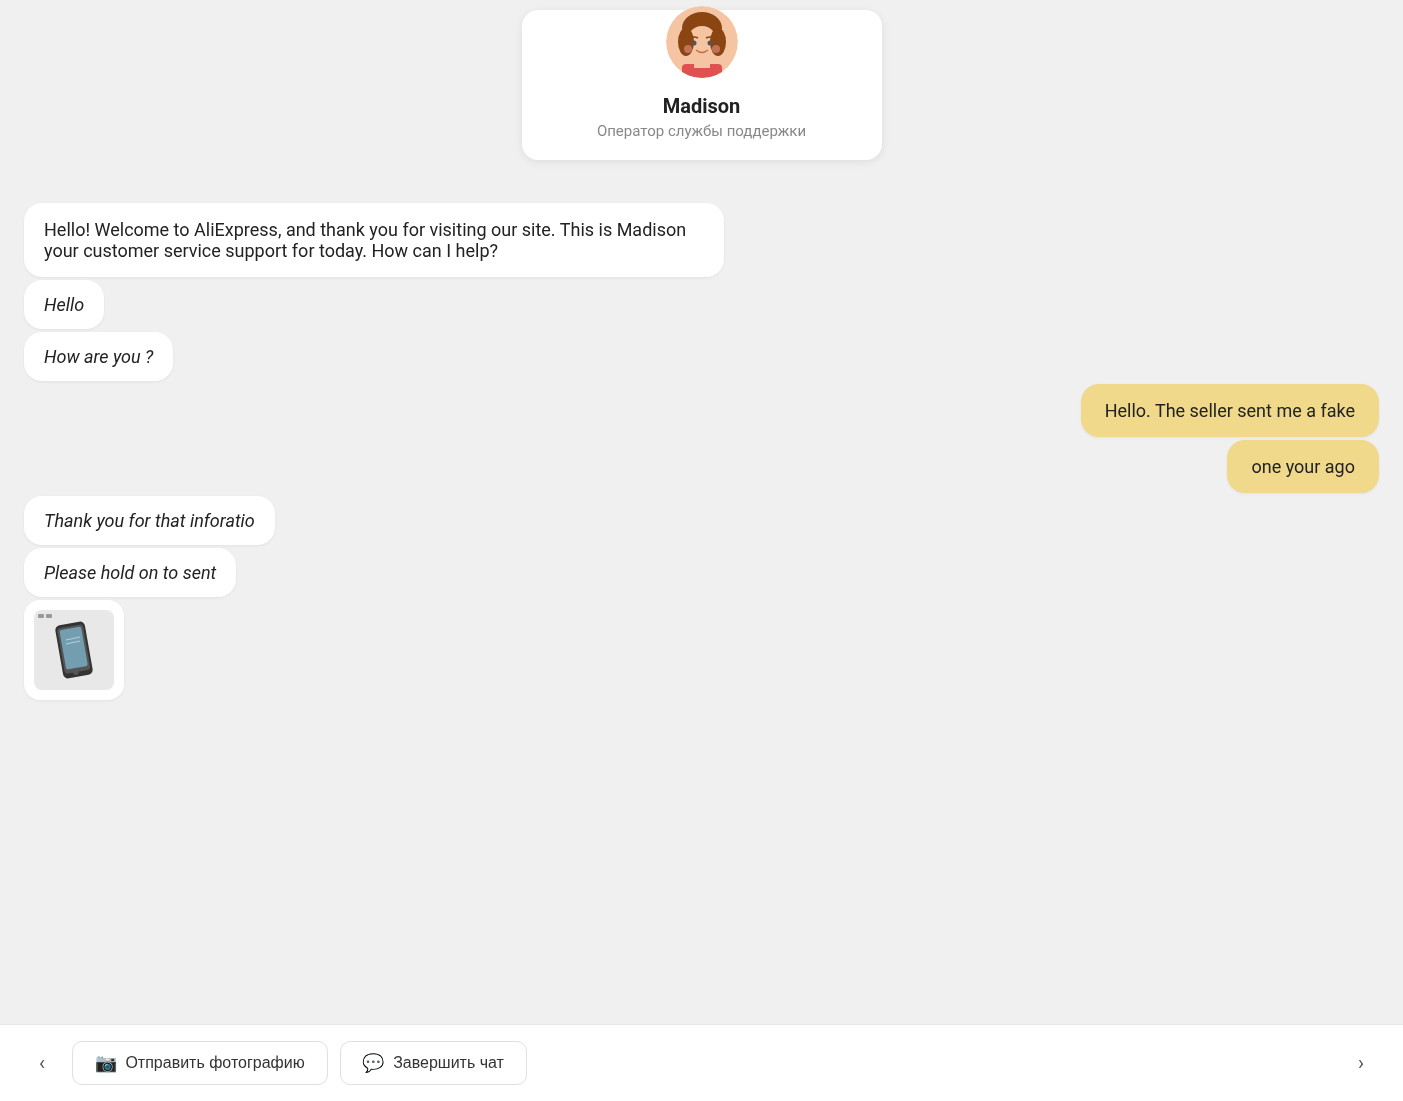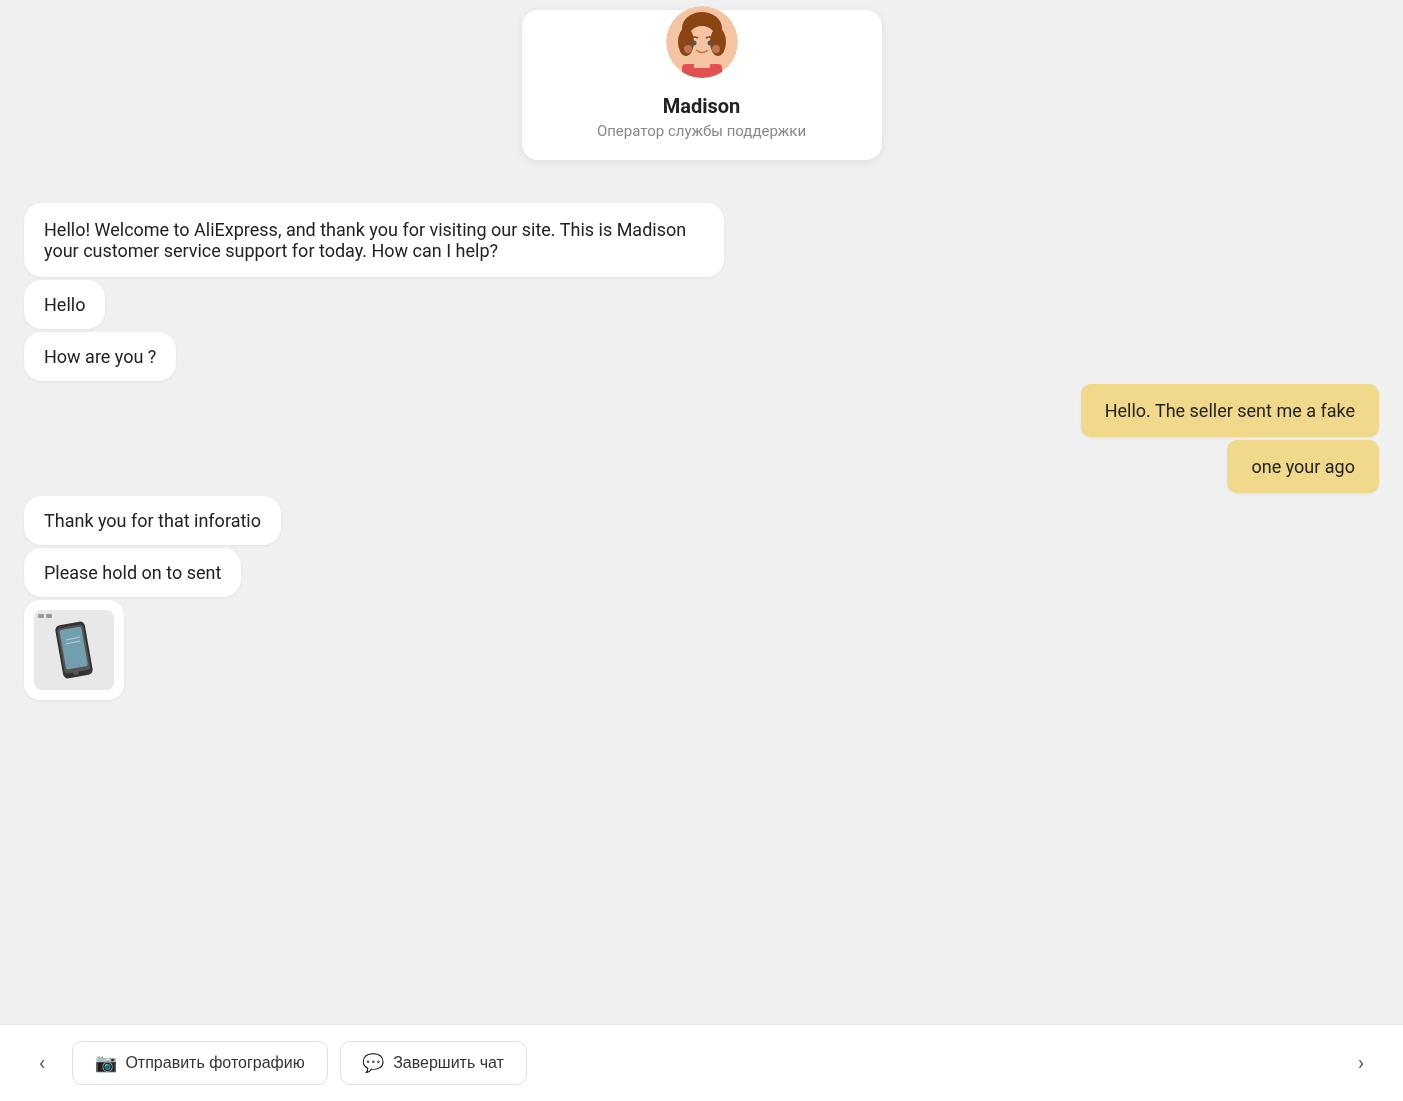--- a/index.html
+++ b/index.html
@@ -68,38 +68,39 @@
       padding: 16px 20px;
       max-width: 700px;
       font-size: 18px;
       color: #222;
       align-self: flex-start;
       box-shadow: 0 1px 3px rgba(0,0,0,0.06);
     }
 
     .bubble-right {
       background: #f0d98a;
-      border-radius: 10px;
+      border-radius: 18px;
       padding: 16px 24px;
       max-width: 700px;
       font-size: 18px;
       color: #222;
       align-self: flex-end;
       box-shadow: 0 1px 3px rgba(0,0,0,0.06);
     }
 
     .bubble-small {
       background: white;
       border-radius: 18px;
       padding: 14px 20px;
       width: fit-content;
       font-size: 18px;
       color: #222;
       align-self: flex-start;
       box-shadow: 0 1px 3px rgba(0,0,0,0.06);
+      font-style: italic;
     }
 
     .image-bubble {
       background: white;
       border-radius: 16px;
       padding: 10px;
       width: 100px;
       align-self: flex-start;
       box-shadow: 0 1px 3px rgba(0,0,0,0.06);
     }

